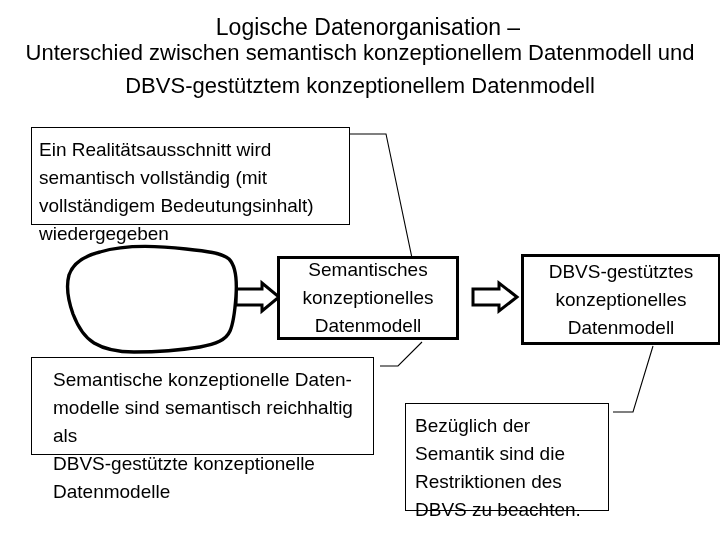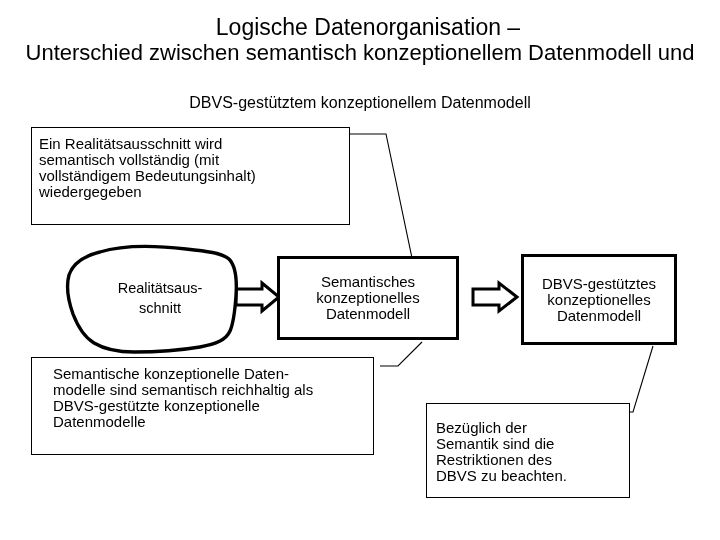--- a/index.html
+++ b/index.html
@@ -35,39 +35,39 @@
     line-height: 27px;
     white-space: nowrap;
     margin-left: 16px;
   }
   .title-line2 {
     font-size: 22px;
     line-height: 23px;
     white-space: nowrap;
   }
   .title-line3 {
-    font-size: 16px;
+    font-size: 22px;
     line-height: 23px;
-    margin-top: 27px;
+    margin-top: 10px;
     white-space: nowrap;
   }
 
   
   .box {
     position: absolute;
     box-sizing: border-box;
     background: #ffffff;
     border: 1px solid #000000;
   }
   .box.thick {
     border-width: 3px;
   }
   .box .txt {
-    font-size: 15px;
-    line-height: 16px;
+    font-size: 19px;
+    line-height: 28px;
     white-space: pre-line;
   }
   .box.left-text .txt {
     text-align: left;
   }
   .box.center-text {
     display: flex;
     align-items: center;
     justify-content: center;
   }
@@ -88,40 +88,40 @@
   #box-statement-bottom {
     left: 31px;
     top: 357px;
     width: 343px;
     height: 98px;
     padding: 8px 0 0 21px;
   }
 
   
   #box-statement-note {
-    left: 426px;
+    left: 405px;
     top: 403px;
     width: 204px;
-    height: 95px;
-    padding: 16px 0 0 9px;
+    height: 108px;
+    padding: 8px 0 0 9px;
   }
 
   
   #box-model-semantic {
     left: 277px;
     top: 256px;
     width: 182px;
     height: 84px;
   }
 
   
   #box-model-dbvs {
     left: 521px;
     top: 254px;
-    width: 156px;
+    width: 200px;
     height: 91px;
   }
 
   
   #blob-wrap {
     position: absolute;
     left: 60px;
     top: 242px;
     width: 190px;
     height: 120px;
@@ -194,24 +194,20 @@
     </g>
   </svg>
 
   <div class="box left-text" id="box-statement-top">
     <div class="txt">Ein Realitätsausschnitt wird
 semantisch vollständig (mit
 vollständigem Bedeutungsinhalt)
 wiedergegeben</div>
   </div>
 
-  <div id="blob-wrap">
-    <div id="blob-label">Realitätsaus-
-schnitt</div>
-  </div>
 
   <div class="box thick center-text" id="box-model-semantic">
     <div class="txt">Semantisches
 konzeptionelles
 Datenmodell</div>
   </div>
 
   <div class="box thick center-text" id="box-model-dbvs">
     <div class="txt">DBVS-gestütztes
 konzeptionelles

